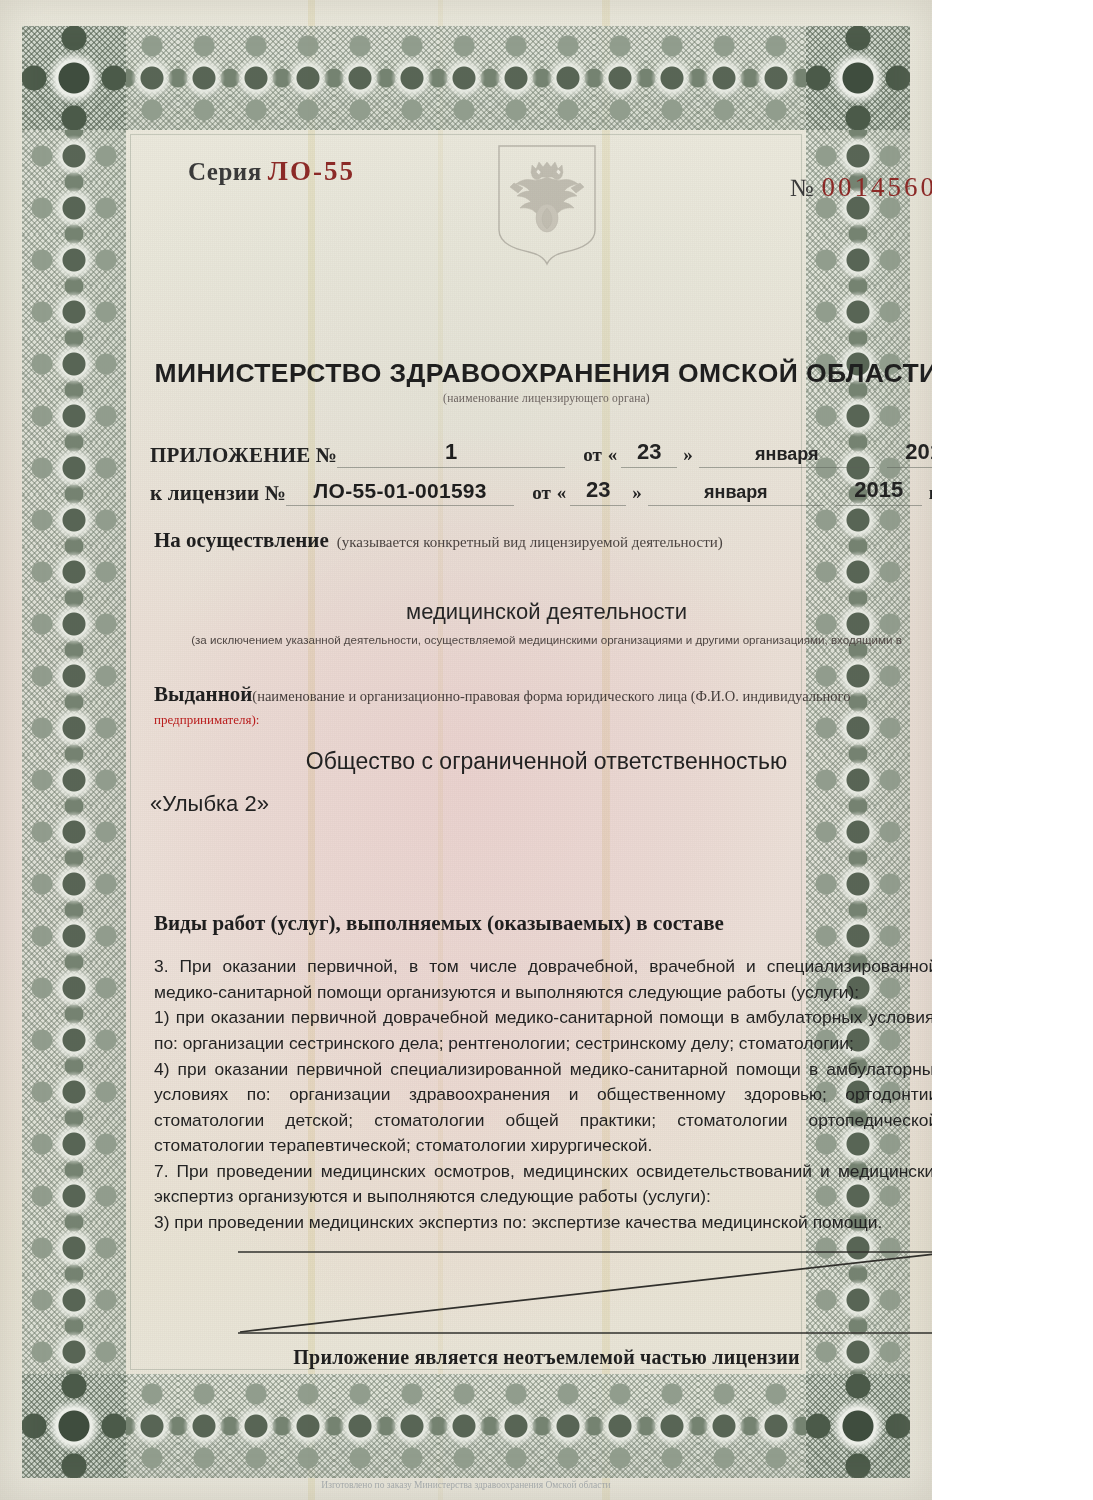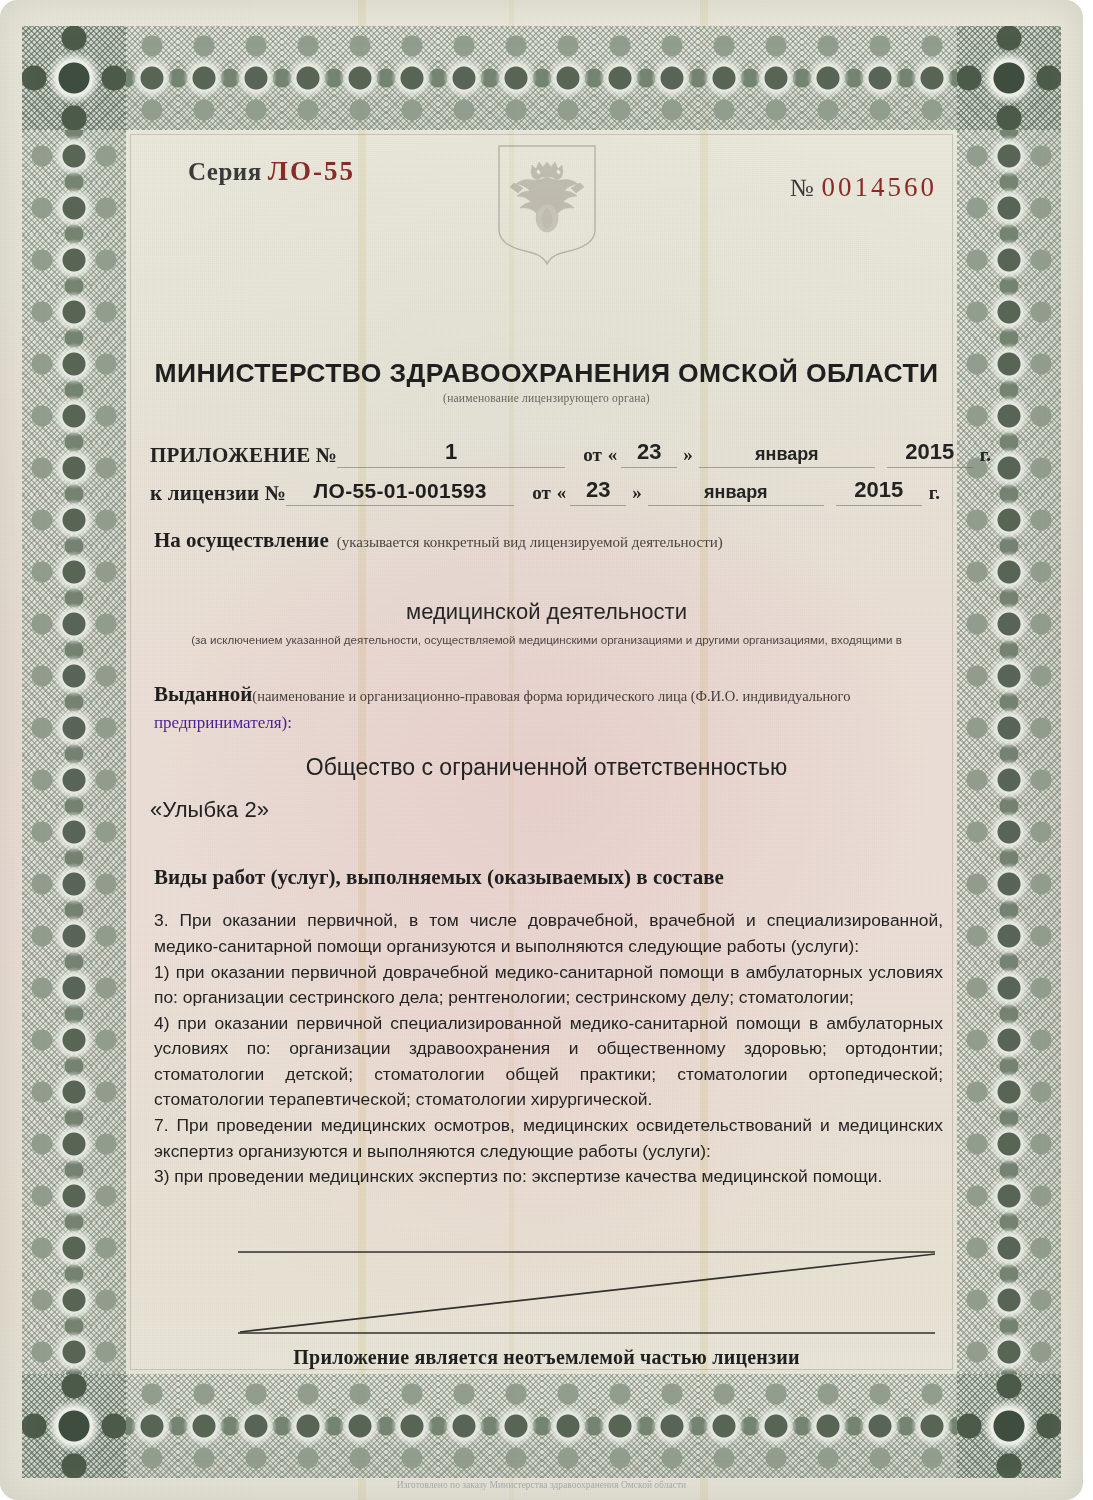--- a/index.html
+++ b/index.html
@@ -3,26 +3,25 @@
 <meta charset="utf-8">
 <style>
   html, body {
     margin: 0;
     padding: 0;
     background: #ffffff;
   }
 
   #page {
     position: relative;
-    width: 1083px;
+    width: 932px;
     height: 1500px;
     overflow: hidden;
     background: #efeee6;
     font-family: "Liberation Serif", "DejaVu Serif", serif;
-    border-radius: 18px;
   }
 
   
   .paper-base {
     position: absolute;
     inset: 0;
     background:
       radial-gradient(ellipse 46% 30% at 50% 52%, rgba(233,205,203,0.75) 0%, rgba(233,205,203,0.30) 55%, rgba(233,205,203,0) 78%),
       radial-gradient(ellipse 40% 22% at 50% 74%, rgba(236,212,206,0.55) 0%, rgba(236,212,206,0) 75%),
       radial-gradient(ellipse 55% 26% at 50% 26%, rgba(226,226,214,0.75) 0%, rgba(226,226,214,0) 80%),
@@ -292,42 +291,42 @@
     padding-left: 4px;
     line-height: 1.55;
   }
   .issued-head .hint {
     font-size: 14.5px;
     font-weight: 400;
     color: #443d3a;
   }
   .issued-head .hint2 {
     display: block;
-    font-size: 17px;
+    font-size: 13px;
     font-weight: 400;
-    color: #4c1d95;
+    color: #b91c1c;
   }
   .org-name {
     text-align: center;
     font-family: "Liberation Sans", "DejaVu Sans", sans-serif;
     font-size: 23px;
     color: #222;
     margin-top: 18px;
   }
   .org-brand {
     text-align: left;
     font-family: "Liberation Sans", "DejaVu Sans", sans-serif;
     font-size: 22px;
     color: #222;
     margin-top: 16px;
   }
 
   
   .works-head {
-    margin-top: 34px;
+    margin-top: 86px;
     font-size: 21px;
     font-weight: 700;
     color: #1f1f1f;
     padding-left: 4px;
     line-height: 1.95;
   }
 
   
   .works-body {
     margin-top: 10px;

